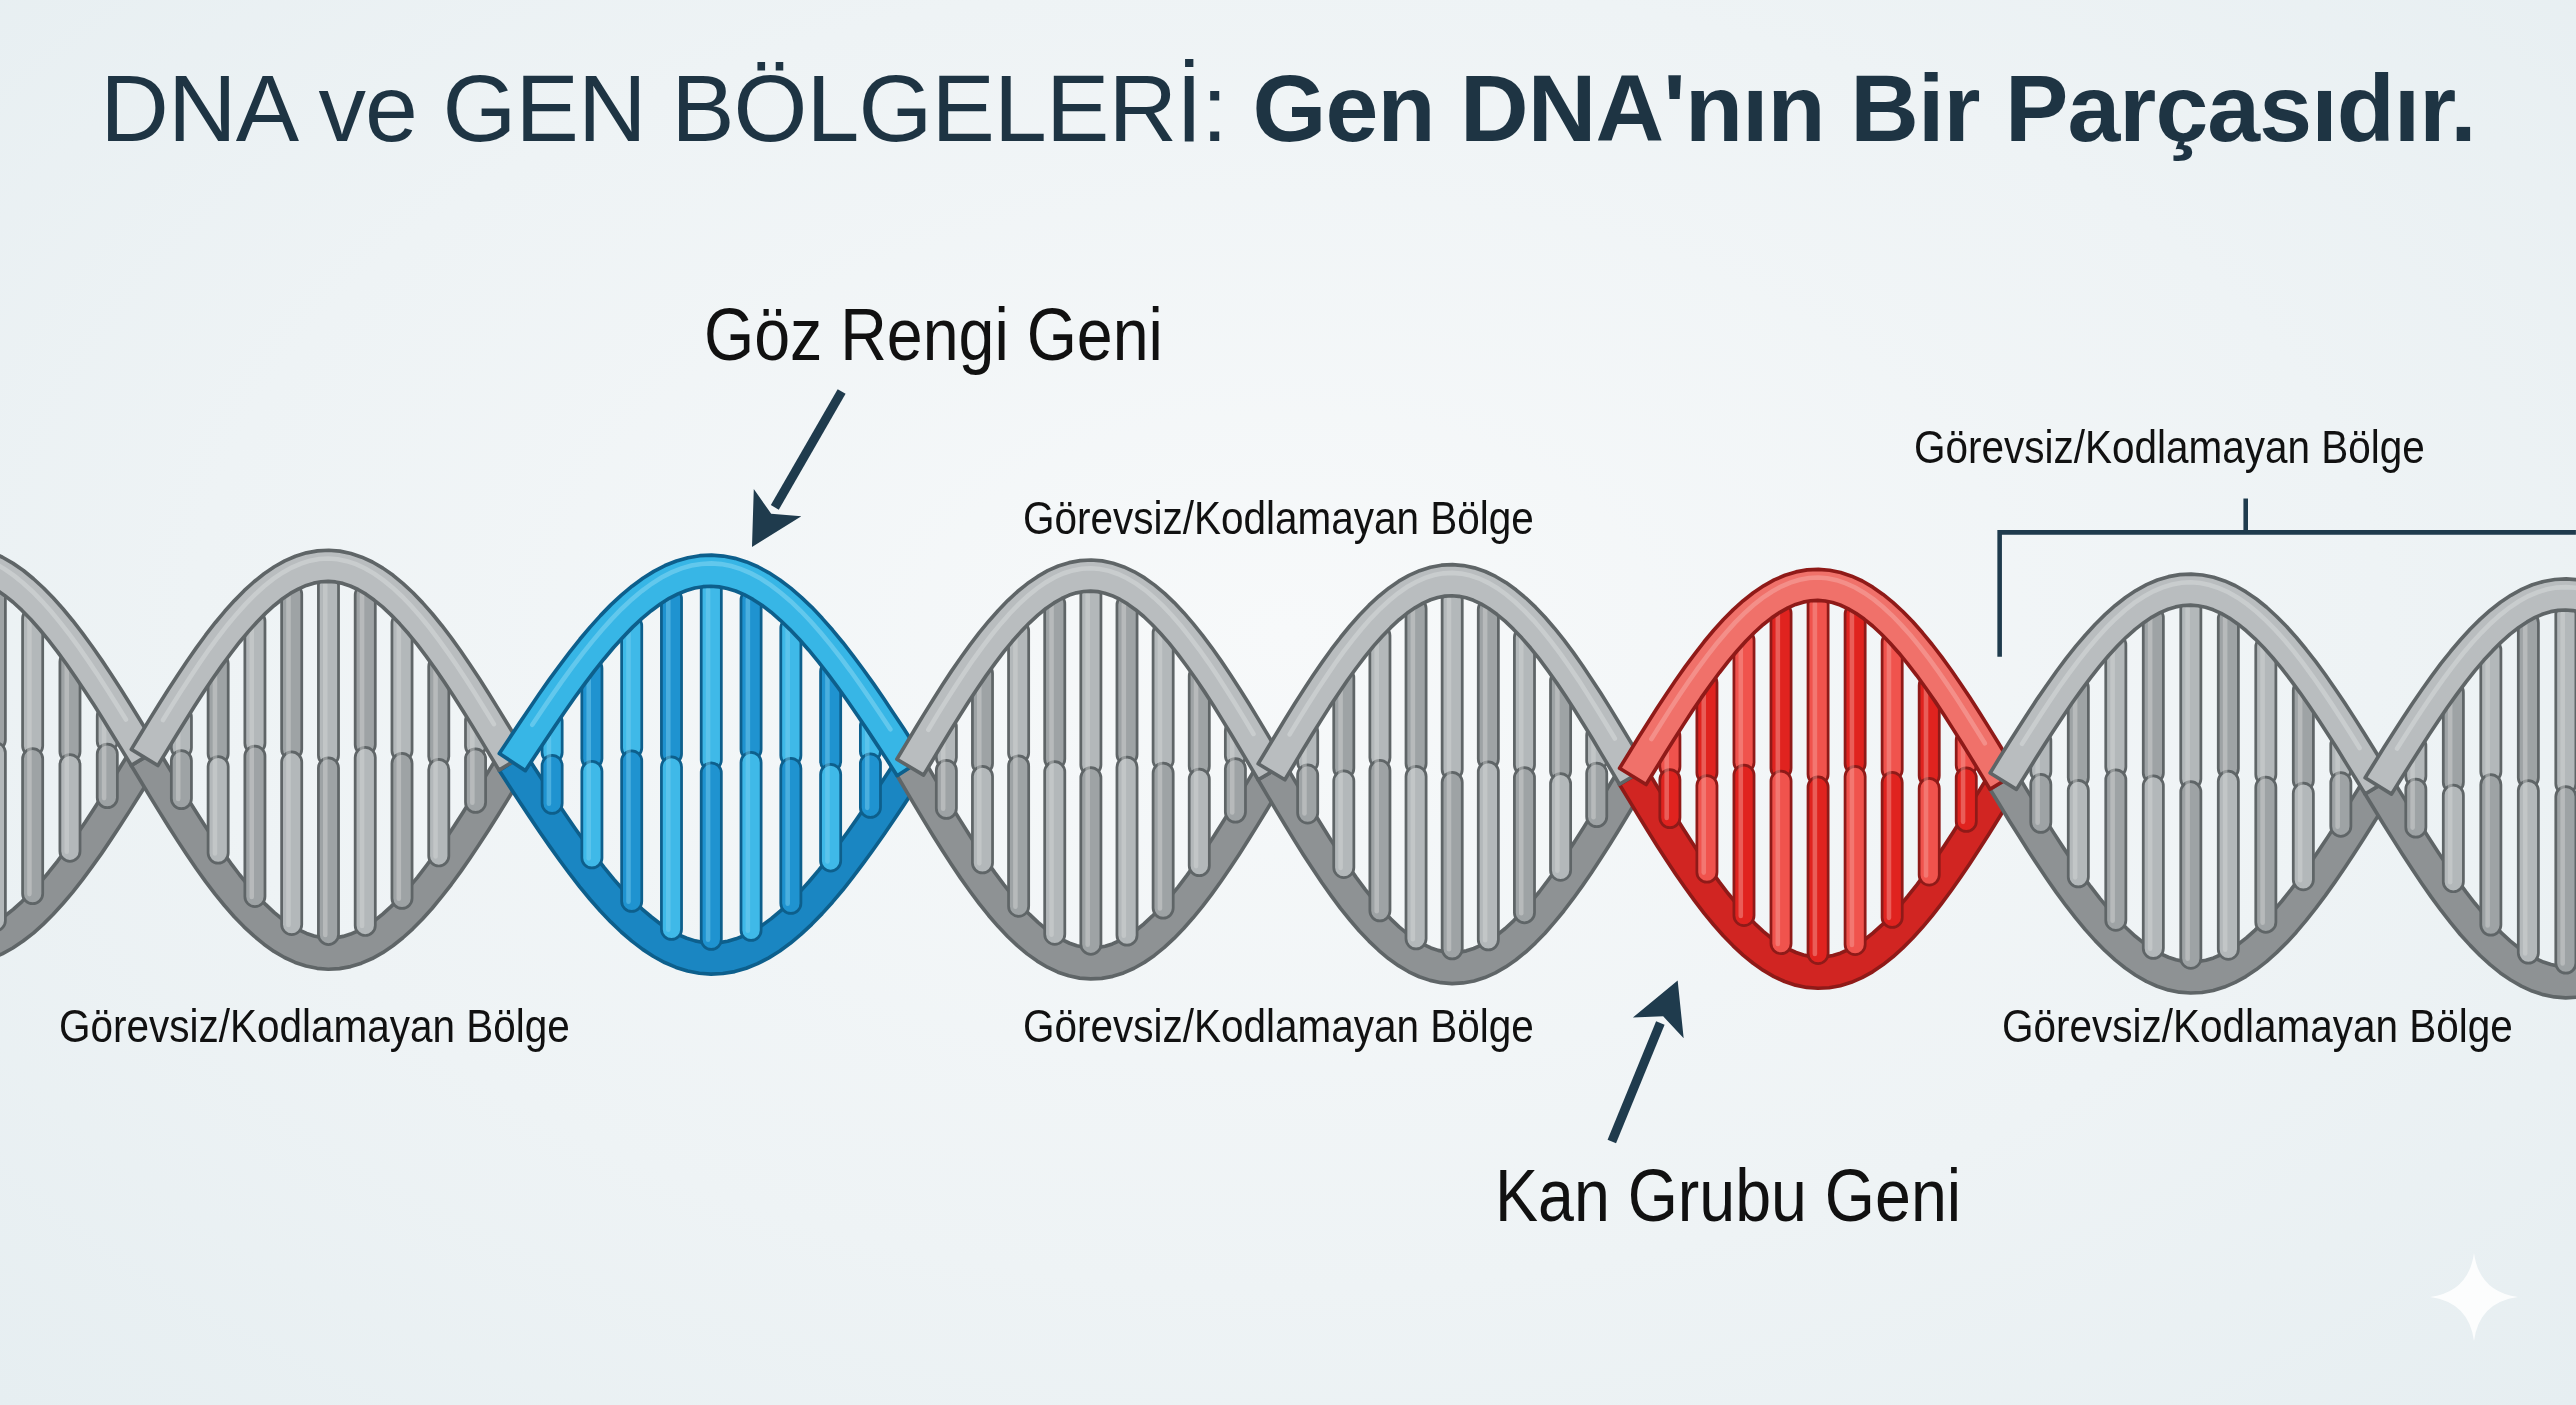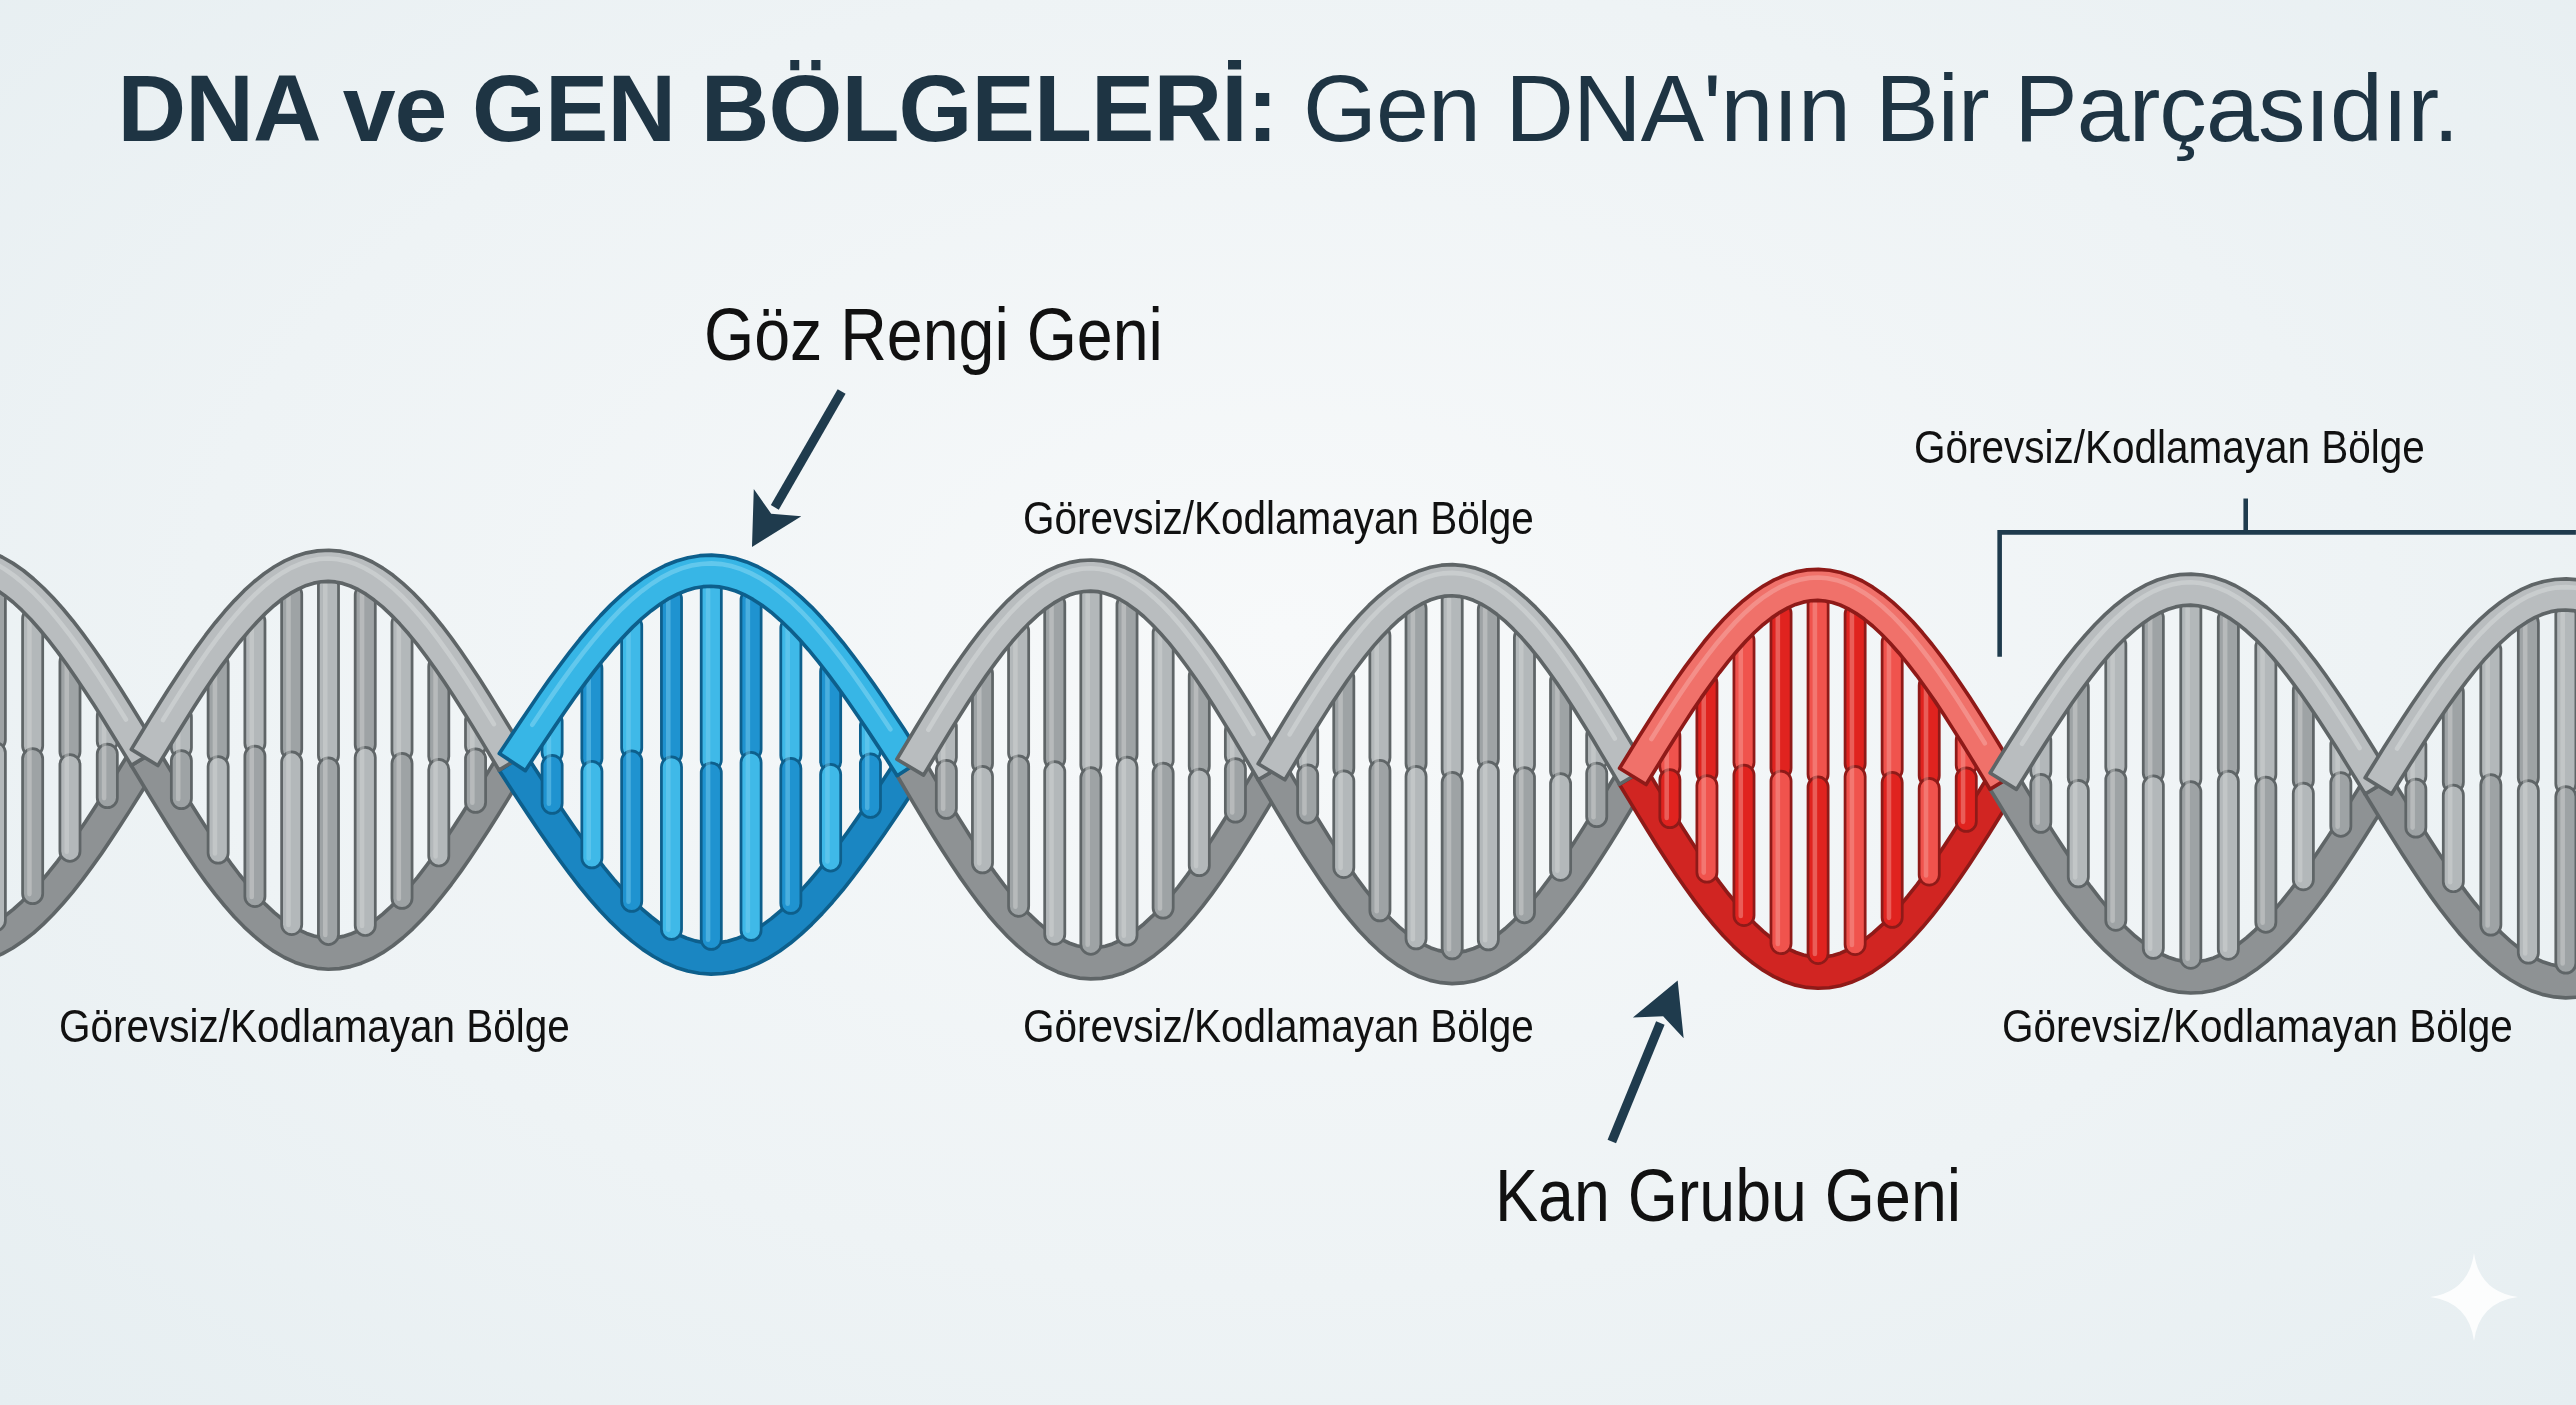--- a/index.html
+++ b/index.html
@@ -6,22 +6,22 @@
   body {
     width: 2576px; height: 1405px; overflow: hidden; position: relative;
     background: radial-gradient(ellipse at 50% 45%, #f7f9fa 0%, #eef3f5 60%, #e6eef1 100%);
     font-family: "Liberation Sans", "DejaVu Sans", sans-serif;
   }
   .title {
     position: absolute; left: 0; width: 2576px; top: 53px; text-align: center;
     font-size: 95px; line-height: 110px; color: #1e3443; letter-spacing: -0.9px;
     white-space: nowrap;
   }
-  .title .bold { font-weight: 700; }
-  .title .normal { font-weight: 400; }
+  .title .bold { font-weight: 400; }
+  .title .normal { font-weight: 700; }
   .label {
     position: absolute; white-space: nowrap; color: #111;
     transform-origin: left top;
   }
   .gene-label { font-size: 75px; line-height: 82px; transform: scaleX(0.86); }
   .region-label { font-size: 46px; line-height: 53px; transform: scaleX(0.88); }
   svg.diagram { position: absolute; left: 0; top: 0; }
   .sparkle { position: absolute; }
 </style>
 </head>

